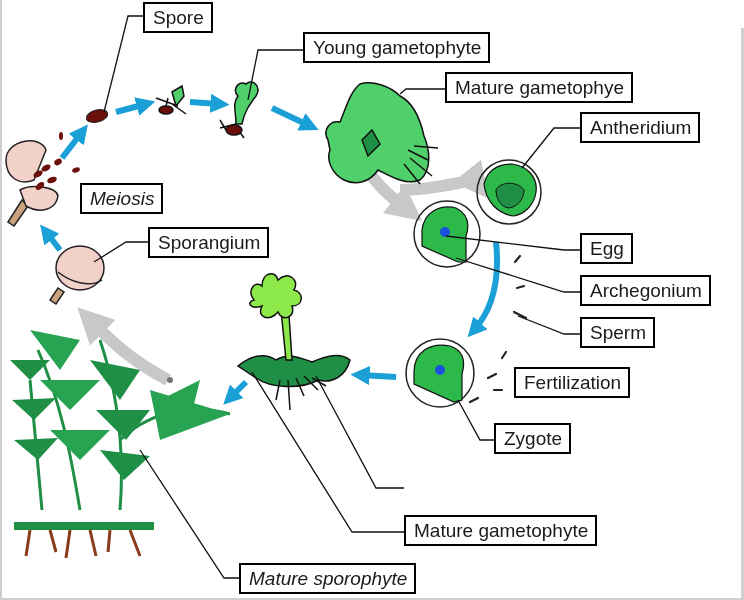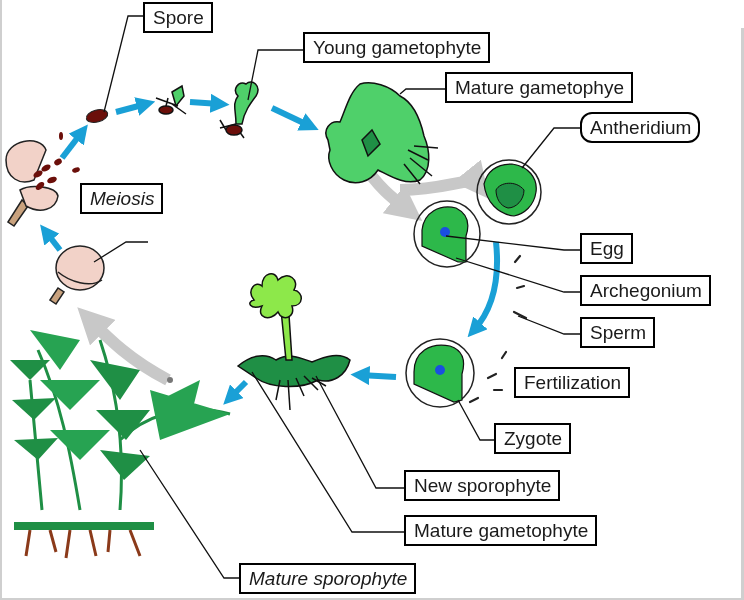--- a/index.html
+++ b/index.html
@@ -151,23 +151,23 @@
       <polyline points="316,376 376,488 404,488"></polyline>
       <polyline points="252,372 352,532 404,532"></polyline>
       <polyline points="94,262 126,242 148,242"></polyline>
       <polyline points="140,450 224,578 240,578"></polyline>
     </g>
   </svg>
 
   <div class="label" style="left:143px; top:2px;">Spore</div>
   <div class="label" style="left:303px; top:32px;">Young gametophyte</div>
   <div class="label" style="left:445px; top:72px;">Mature gametophye</div>
-  <div class="label" style="left:580px; top:112px;border-radius:12px;">Antheridium</div>
+  <div class="label" style="left:580px; top:112px;">Antheridium</div>
   <div class="label" style="left:80px; top:183px;font-style:italic;">Meiosis</div>
+  <div class="label" style="left:148px; top:227px;">Sporangium</div>
   <div class="label" style="left:580px; top:233px;">Egg</div>
   <div class="label" style="left:580px; top:275px;">Archegonium</div>
   <div class="label" style="left:580px; top:317px;">Sperm</div>
   <div class="label" style="left:514px; top:367px;">Fertilization</div>
   <div class="label" style="left:494px; top:423px;">Zygote</div>
-  <div class="label" style="left:404px; top:470px;">New sporophyte</div>
   <div class="label" style="left:404px; top:515px;">Mature gametophyte</div>
   <div class="label" style="left:239px; top:563px;font-style:italic;">Mature sporophyte</div>
 </div>
 
 </body></html>

